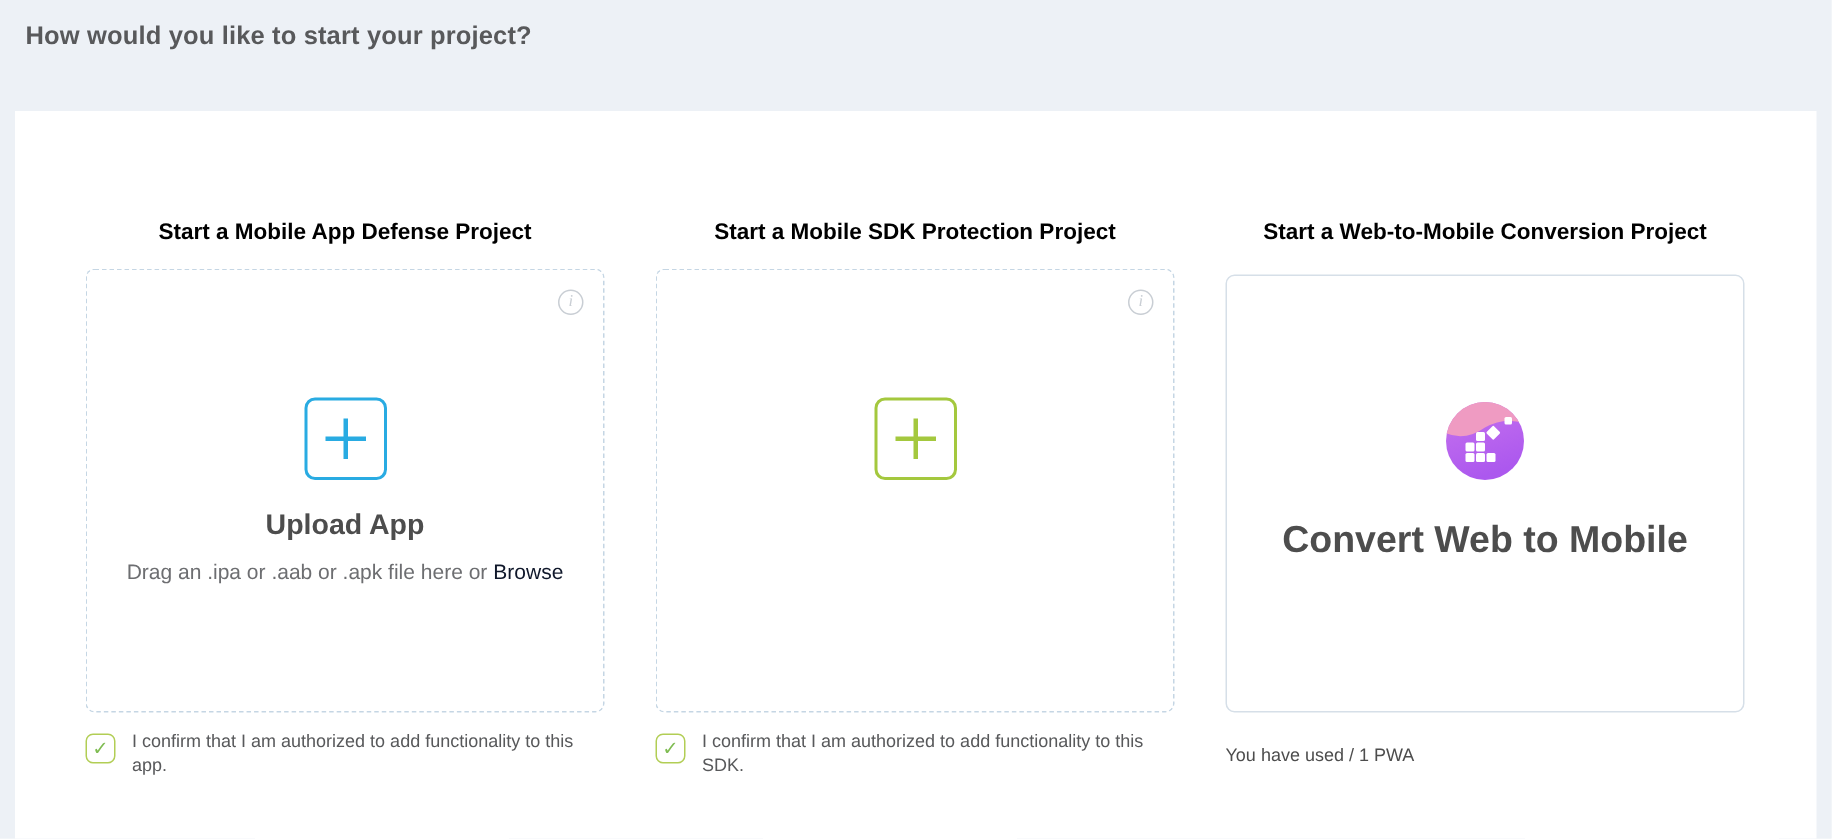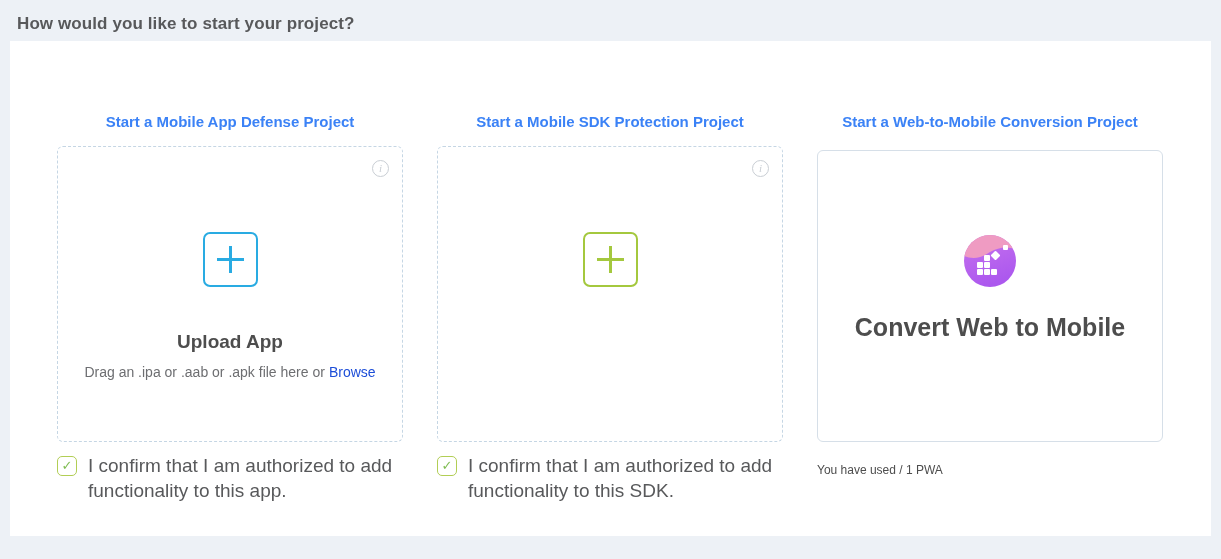--- a/index.html
+++ b/index.html
@@ -4,21 +4,21 @@
 <style>
   * { margin: 0; padding: 0; box-sizing: border-box; }
   html, body {
     width: 1221px; height: 559px;
     background: #EDF1F6;
     font-family: "Liberation Sans", "DejaVu Sans", sans-serif;
     overflow: hidden;
   }
   .page-header {
     padding: 14px 17px 12px 17px;
-    height: 41px;
+    height: 74px;
   }
   .page-header h1 {
     font-size: 17px;
     font-weight: bold;
     color: #58595B;
     letter-spacing: 0.1px;
   }
   .card {
     margin: 0 10px;
     height: 495px;
@@ -28,21 +28,21 @@
     padding: 72px 48px 0 47px;
   }
   .panel {
     width: 346px;
     display: flex;
     flex-direction: column;
   }
   .panel-title {
     font-size: 15px;
     font-weight: bold;
-    color: #3b82f6;
+    color: #000000;
     text-align: center;
     height: 18px;
   }
   .dropzone {
     margin-top: 15px;
     height: 296px;
     border-radius: 6px;
     position: relative;
     text-align: center;
   }
@@ -68,31 +68,31 @@
     border-radius: 7px;
     position: relative;
   }
   .plus-box.blue  { border: 2px solid #29ABE2; }
   .plus-box.green { border: 2px solid #A4C83E; }
   .plus-box .bar { position: absolute; background: #29ABE2; }
   .plus-box.green .bar { background: #A4C83E; }
   .bar.h { left: 12px; right: 12px; top: 24px; height: 3px; }
   .bar.v { top: 12px; bottom: 12px; left: 24px; width: 3px; }
   .upload-title {
-    margin-top: 44px;
+    margin-top: 20px;
     font-size: 19px;
     font-weight: bold;
     color: #4D4D4D;
   }
   .drag-line {
     margin-top: 11px;
     font-size: 14px;
     color: #6D6E71;
   }
-  .browse-link { color: #1d4ed8; cursor: pointer; margin-left: 4px; }
+  .browse-link { color: #0f172a; cursor: pointer; margin-left: 4px; }
   .confirm-row {
     margin-top: 12px;
     display: flex;
     align-items: flex-start;
     text-align: left;
   }
   .checkbox {
     flex: 0 0 auto;
     width: 20px; height: 20px;
     border: 1px solid #B2CE55;
@@ -100,21 +100,21 @@
     margin-top: 2px;
     color: #7FBC52;
     font-size: 13px;
     line-height: 18px;
     text-align: center;
     background: #FFFFFF;
     cursor: pointer;
   }
   .confirm-text {
     margin-left: 11px;
-    font-size: 19px;
+    font-size: 12px;
     color: #58595B;
     line-height: 1.3;
     max-width: 312px;
   }
   
   .pwa-icon-wrap { margin: 84px auto 0 auto; width: 52px; height: 52px; }
   .convert-title {
     margin-top: 26px;
     font-size: 25px;
     font-weight: bold;

